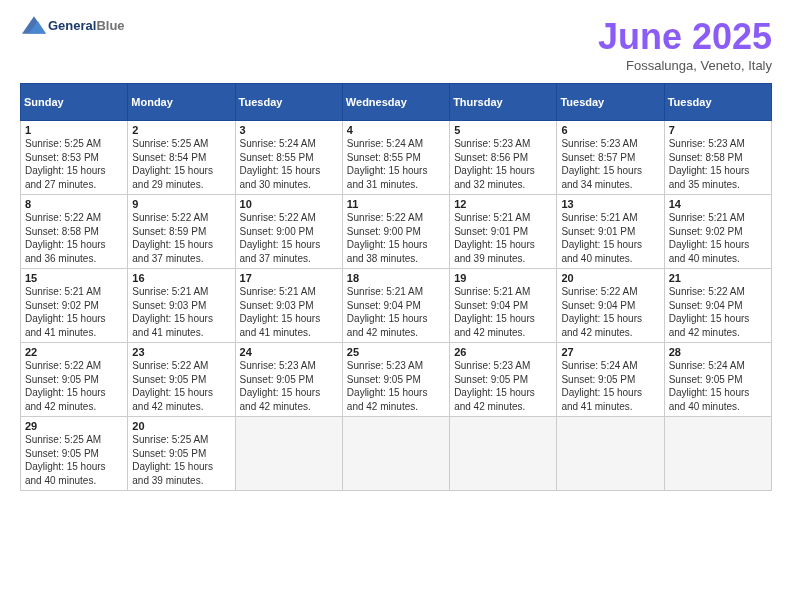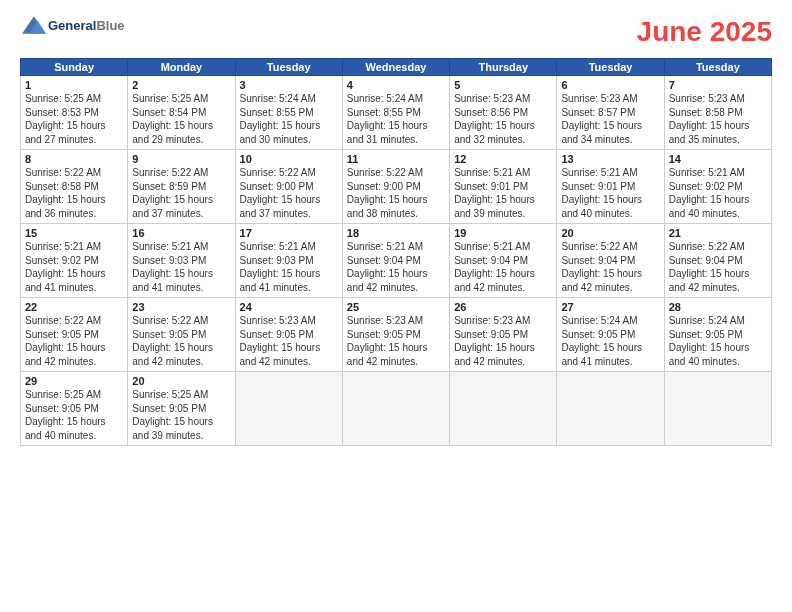--- a/index.html
+++ b/index.html
@@ -29,38 +29,38 @@
     .logo-icon {
       width: 24px;
       height: 18px;
       margin-left: 2px;
       margin-right: 2px;
     }
     .title-block {
       text-align: right;
     }
     .calendar-title {
-      font-size: 28px;
+      font-size: 36px;
       font-weight: bold;
-      color: #ef4444;
+      color: #8b5cf6;
     }
     .calendar-subtitle {
       font-size: 13px;
       color: #555;
     }
     .calendar-table {
       width: 100%;
       border-collapse: collapse;
       font-size: 9.5px;
     }
     .calendar-table th {
       background: #2a5aa7;
       color: #fff;
-      text-align: center;
-      padding: 2px 3px;
+      text-align: left;
+      padding: 12px 3px;
       font-size: 11px;
       font-weight: bold;
       border: 1px solid #1a4a97;
     }
     .calendar-table td {
       border: 1px solid #ccc;
       vertical-align: top;
       padding: 3px 4px;
       width: calc(100% / 7);
       height: 74px;
@@ -96,20 +96,21 @@
         <polygon points="8,22 20,6 30,22" fill="#4a90d9" opacity="0.7"></polygon>
       </svg>
       <div>
         <div style="font-size:13px;font-weight:bold;color:#1a3a6b;">
           <span style="color:#1a3a6b;">General</span><span style="color:#737373;">Blue</span>
         </div>
       </div>
     </div>
     <div class="title-block">
       <div class="calendar-title">June 2025</div>
+      <div class="calendar-subtitle">Fossalunga, Veneto, Italy</div>
     </div>
   </div>
 
   <table class="calendar-table">
     <thead>
       <tr>
         <th>Sunday</th>
         <th>Monday</th>
         <th>Tuesday</th>
         <th>Wednesday</th>

